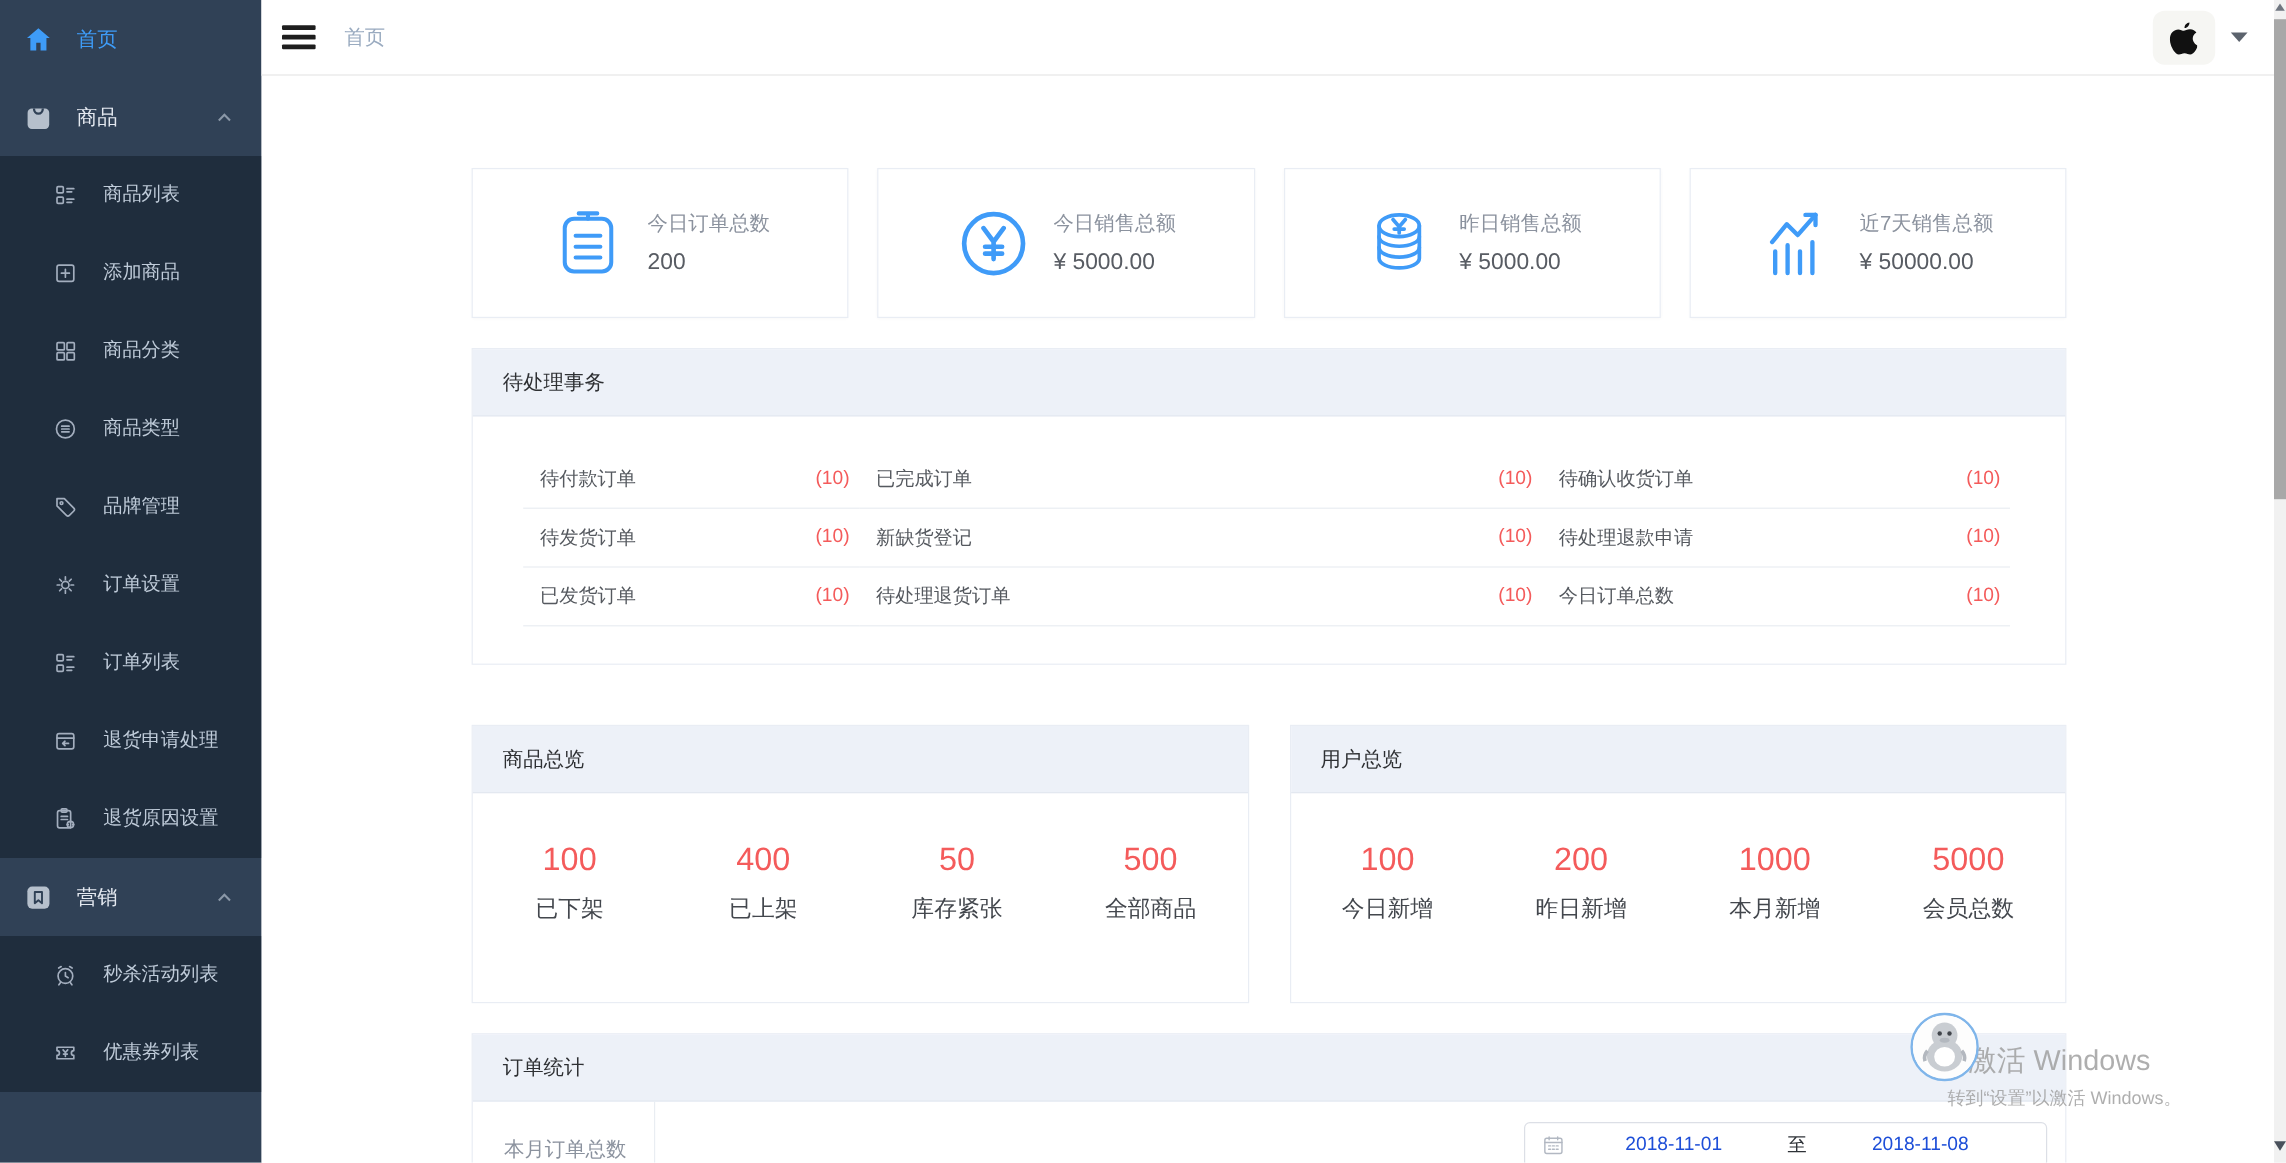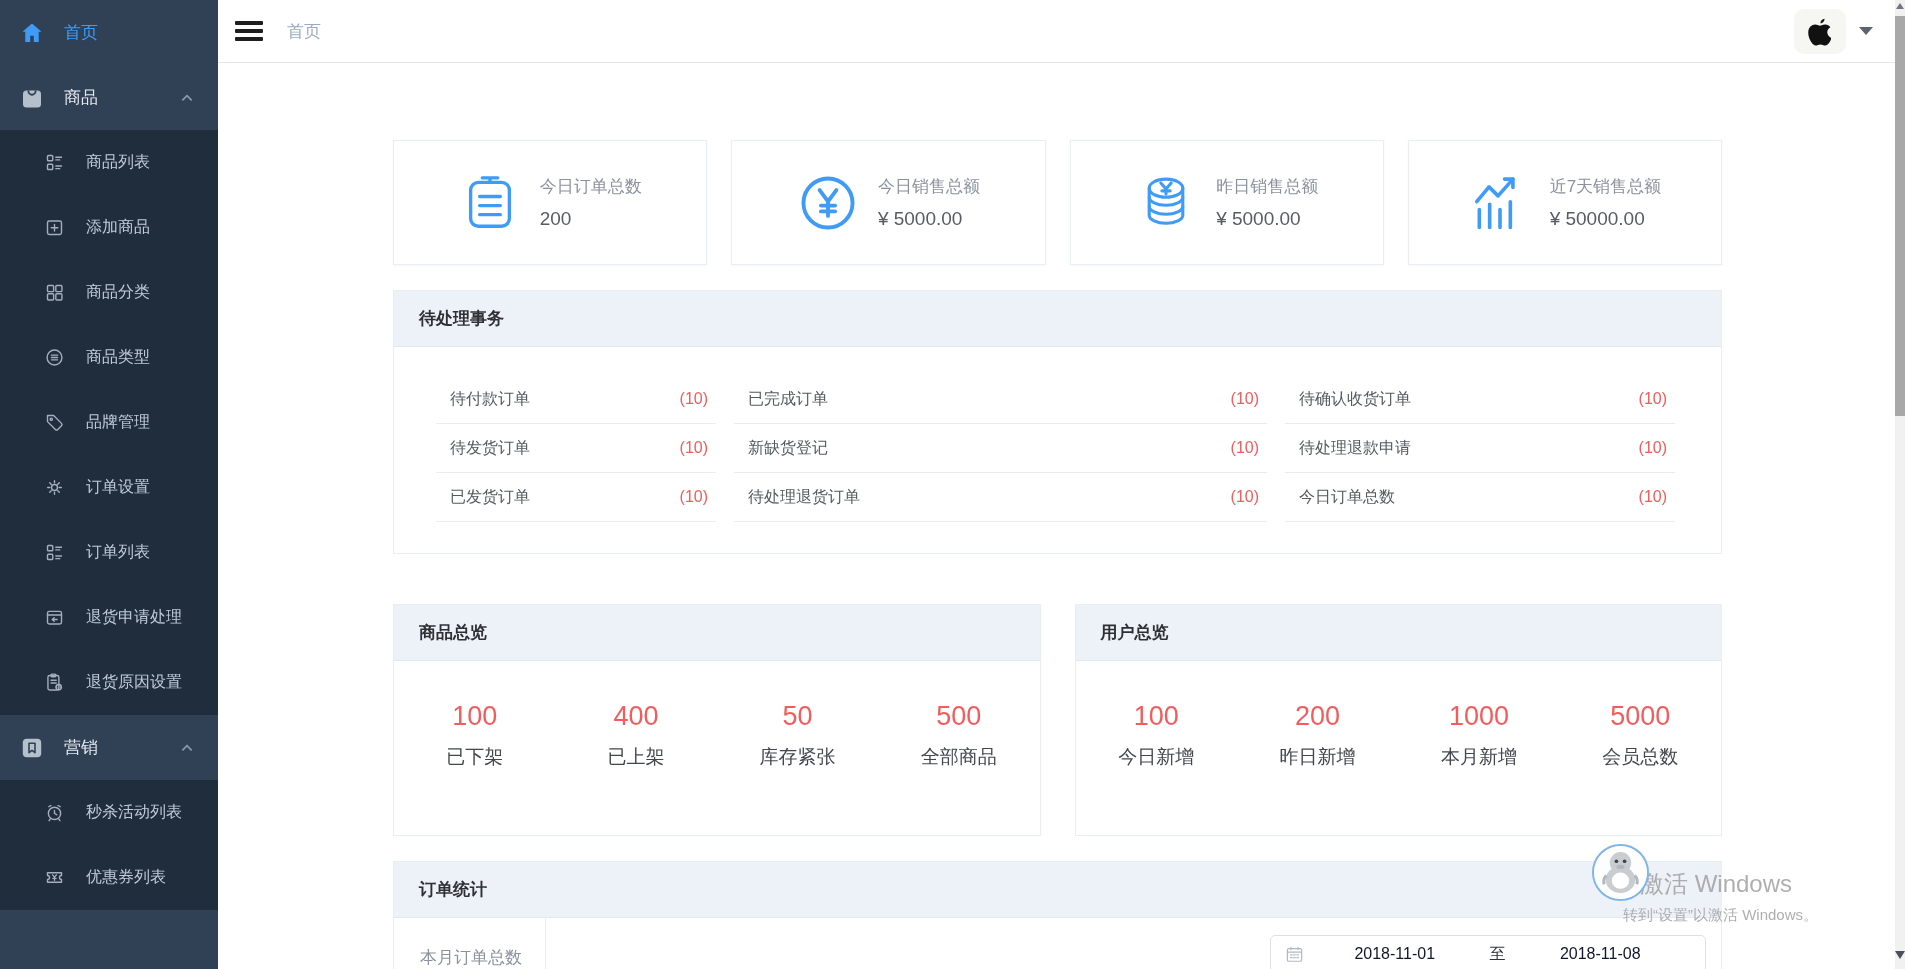--- a/index.html
+++ b/index.html
@@ -41,40 +41,40 @@
     box-shadow:0 1px 3px rgba(0,0,0,.04);display:flex;align-items:center;justify-content:center}
   .sc-icon{width:62px;height:62px;flex-shrink:0;display:inline-flex}
   .sc-icon svg{width:100%;height:100%}
   .sc-meta{margin-left:19px}
   .sc-label{font-size:17px;color:#8b929e}
   .sc-value{font-size:19px;color:#585c63;margin-top:10px}
 
   
   .panel{border:1px solid #e9edf4;background:#fff;margin-top:25px}
   .panel-hd{height:56px;background:#edf1f8;border-bottom:1px solid #e3e8f0;display:flex;
-    align-items:center;padding-left:25px;font-size:17px;font-weight:bold;color:#2e3033}
-  .todo-body{padding:28px 46px 31px 42px;display:grid;grid-template-columns:280px 1fr 390px;column-gap:18px}
+    align-items:center;padding-left:25px;font-size:17px;font-weight:normal;color:#2e3033}
+  .todo-body{padding:28px 46px 31px 42px;display:grid;grid-template-columns:280px 1fr 390px;}
   .todo-item{height:49px;display:flex;align-items:center;justify-content:space-between;
     border-bottom:1px solid #e9edf2;padding:0 8px 0 14px;font-size:16px;color:#55595f;cursor:pointer}
   .todo-count{color:#f45b5b}
 
   .overview-row{display:grid;grid-template-columns:1fr 1fr;gap:34px;margin-top:25px}
   .ov-body{height:174px;padding-top:40px;display:grid;grid-template-columns:repeat(4,1fr)}
   .ov-cell{text-align:center}
   .ov-num{font-size:27px;color:#f45b5b}
   .ov-lbl{font-size:19px;color:#43474d;margin-top:12px}
 
   .order-body{position:relative;height:200px;display:flex}
   .metric-cell{width:152px;border-right:1px solid #e9edf2;padding:28px 0 0 26px}
   .metric-lbl{font-size:17px;color:#8b929e}
   .date-picker{position:absolute;top:17px;right:15px;width:436px;height:38px;border:1px solid #dcdfe6;
     border-radius:5px;background:#fff;display:flex;align-items:center;padding:0 14px;cursor:pointer}
   .dp-icon{width:19px;height:19px;display:inline-flex;flex-shrink:0}
   .dp-icon svg{width:100%;height:100%}
-  .dp-date{flex:1;text-align:center;font-size:16px;color:#0f172a}
+  .dp-date{flex:1;text-align:center;font-size:16px;color:#1d4ed8}
   .dp-sep{font-size:16px;color:#2f3338;padding:0 4px}
 
   
   .qq-badge{position:absolute;left:1592px;top:844px;width:57px;height:57px;border-radius:50%;
     border:2px solid #7fb5ea;background:#fdfdfd;overflow:hidden;z-index:6;cursor:pointer}
   .qq-badge svg{width:100%;height:100%}
   .watermark{position:absolute;left:1623px;top:868px;z-index:5;color:#9b9b9b;opacity:.8;pointer-events:none}
   .wm1{font-size:24px;padding-left:17px}
   .wm2{font-size:15px;margin-top:6px}
 

